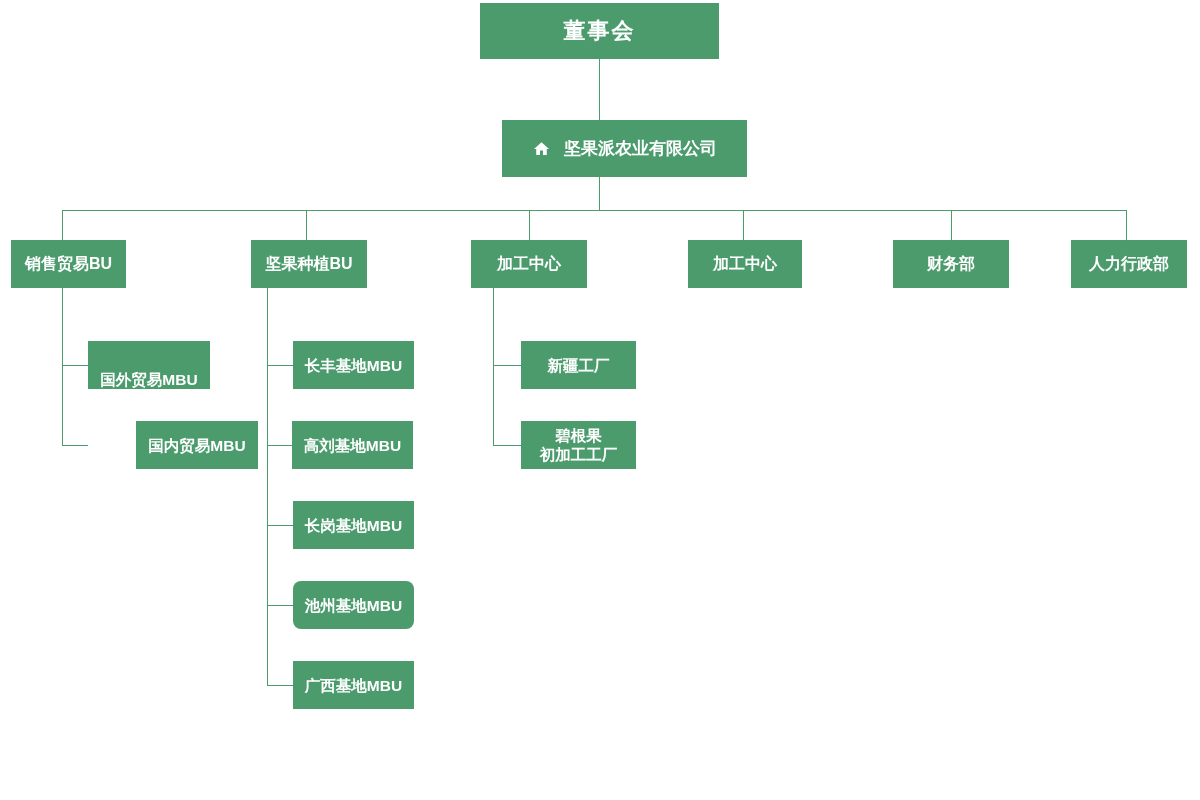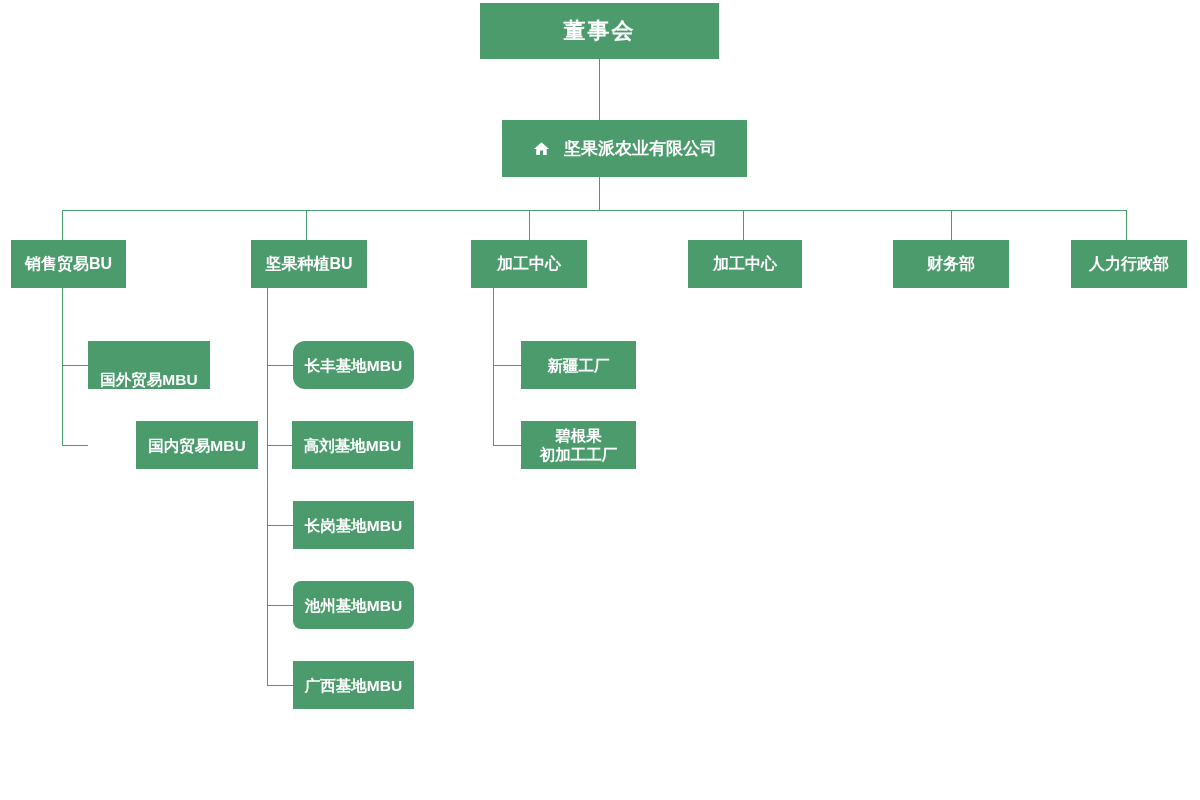--- a/index.html
+++ b/index.html
@@ -79,21 +79,21 @@
           <path fill="#ffffff" d="M10 20v-6h4v6h5v-8h3L12 3 2 12h3v8z"></path>
         </svg></span><span class="label">坚果派农业有限公司</span></div>
     <div class="node lv3" style="left: 11px; top: 240px; width: 115px; height: 48px;"><span class="label">销售贸易BU</span></div>
     <div class="node lv3" style="left: 251px; top: 240px; width: 116px; height: 48px;"><span class="label">坚果种植BU</span></div>
     <div class="node lv3" style="left: 471px; top: 240px; width: 116px; height: 48px;"><span class="label">加工中心</span></div>
     <div class="node lv3" style="left: 688px; top: 240px; width: 114px; height: 48px;"><span class="label">加工中心</span></div>
     <div class="node lv3" style="left: 893px; top: 240px; width: 116px; height: 48px;"><span class="label">财务部</span></div>
     <div class="node lv3" style="left: 1071px; top: 240px; width: 116px; height: 48px;"><span class="label">人力行政部</span></div>
     <div class="node lv4" style="left: 88px; top: 341px; width: 122px; height: 48px; align-items: flex-end;"><span class="label">国外贸易MBU</span></div>
     <div class="node lv4" style="left: 88px; top: 421px; width: 122px; height: 48px; margin-left: 48px;"><span class="label">国内贸易MBU</span></div>
-    <div class="node lv4" style="left: 293px; top: 341px; width: 121px; height: 48px; border-radius: 12px;"><span class="label">长丰基地MBU</span></div>
+    <div class="node lv4" style="left: 293px; top: 341px; width: 121px; height: 48px;"><span class="label">长丰基地MBU</span></div>
     <div class="node lv4" style="left: 292px; top: 421px; width: 121px; height: 48px;"><span class="label">高刘基地MBU</span></div>
     <div class="node lv4" style="left: 293px; top: 501px; width: 121px; height: 48px;"><span class="label">长岗基地MBU</span></div>
     <div class="node lv4" style="left: 293px; top: 581px; width: 121px; height: 48px; border-radius: 8px;"><span class="label">池州基地MBU</span></div>
     <div class="node lv4" style="left: 293px; top: 661px; width: 121px; height: 48px;"><span class="label">广西基地MBU</span></div>
     <div class="node lv4" style="left: 521px; top: 341px; width: 115px; height: 48px;"><span class="label">新疆工厂</span></div>
     <div class="node lv4" style="left: 521px; top: 421px; width: 115px; height: 48px;"><span class="label">碧根果
 初加工工厂</span></div>
   </div>
 
 </body></html>

